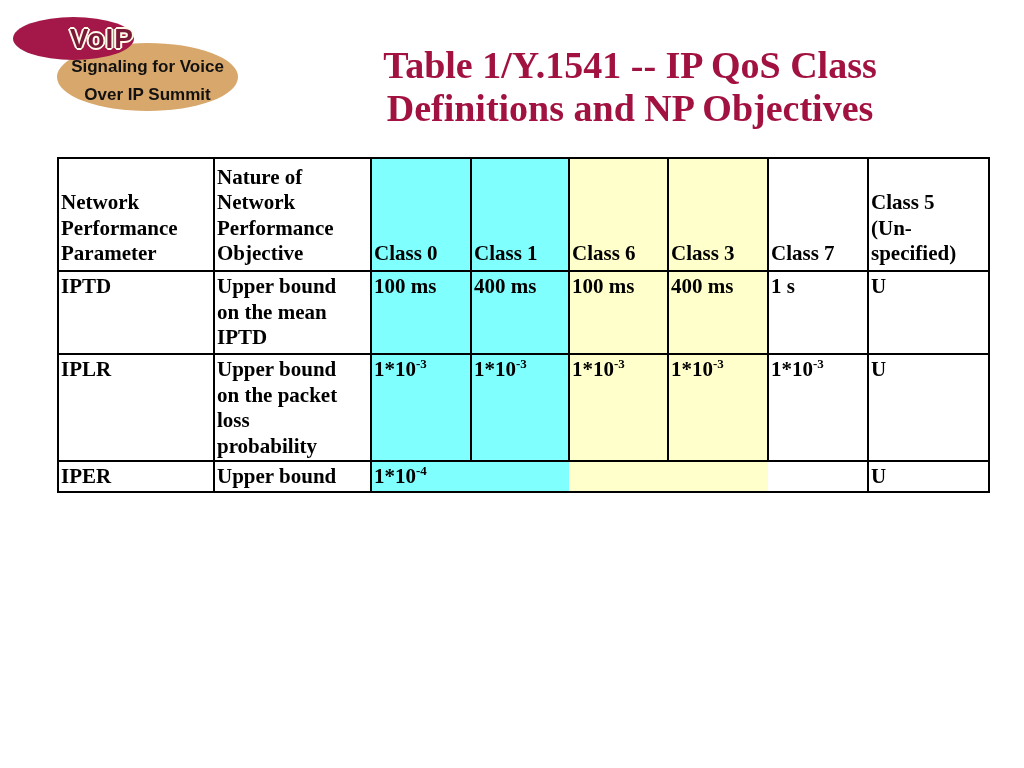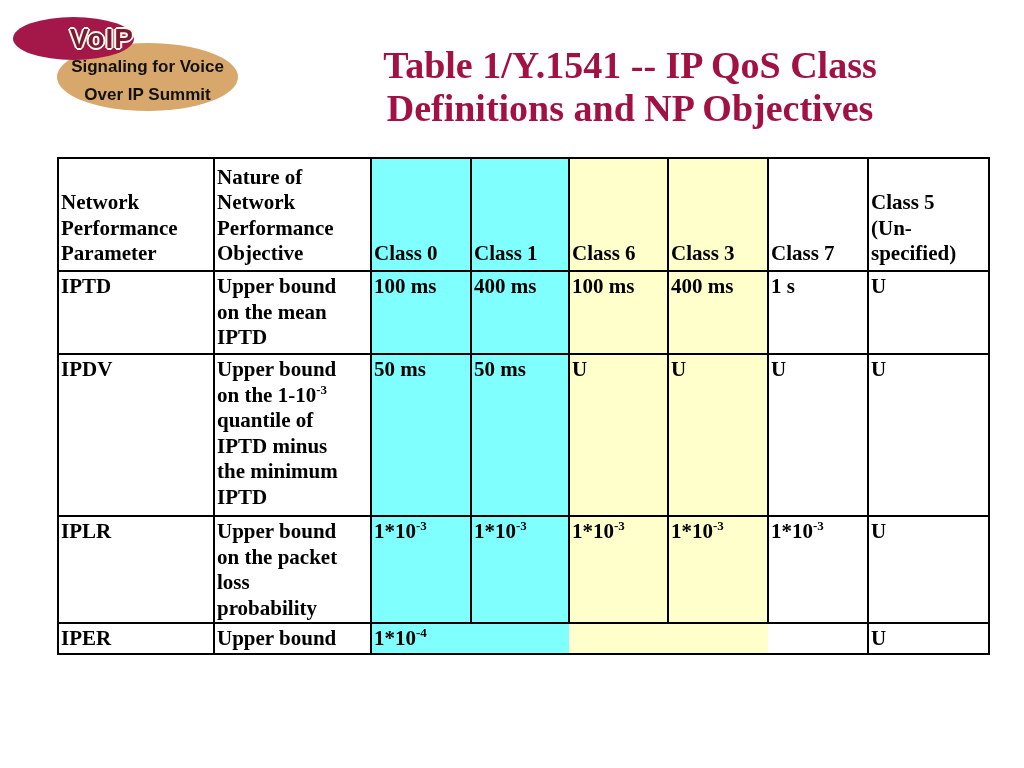--- a/index.html
+++ b/index.html
@@ -142,35 +142,20 @@
             <td class="bg-white">Upper bound
 on the mean
 IPTD</td>
             <td class="bg-cyan">100 ms</td>
             <td class="bg-cyan">400 ms</td>
             <td class="bg-yellow">100 ms</td>
             <td class="bg-yellow">400 ms</td>
             <td class="bg-white">1 s</td>
             <td class="bg-white">U</td>
           </tr>
-          <tr class="row-ipdv">
-            <td class="bg-white">IPDV</td>
-            <td class="bg-white"><span>Upper bound
-on the 1-10</span><sup>-3</sup><span>
-quantile of
-IPTD minus
-the minimum
-IPTD</span></td>
-            <td class="bg-cyan">50 ms</td>
-            <td class="bg-cyan">50 ms</td>
-            <td class="bg-yellow">U</td>
-            <td class="bg-yellow">U</td>
-            <td class="bg-white">U</td>
-            <td class="bg-white">U</td>
-          </tr>
           <tr class="row-iplr">
             <td class="bg-white">IPLR</td>
             <td class="bg-white">Upper bound
 on the packet
 loss
 probability</td>
             <td class="bg-cyan"><span>1*10</span><sup>-3</sup></td>
             <td class="bg-cyan"><span>1*10</span><sup>-3</sup></td>
             <td class="bg-yellow"><span>1*10</span><sup>-3</sup></td>
             <td class="bg-yellow"><span>1*10</span><sup>-3</sup></td>

